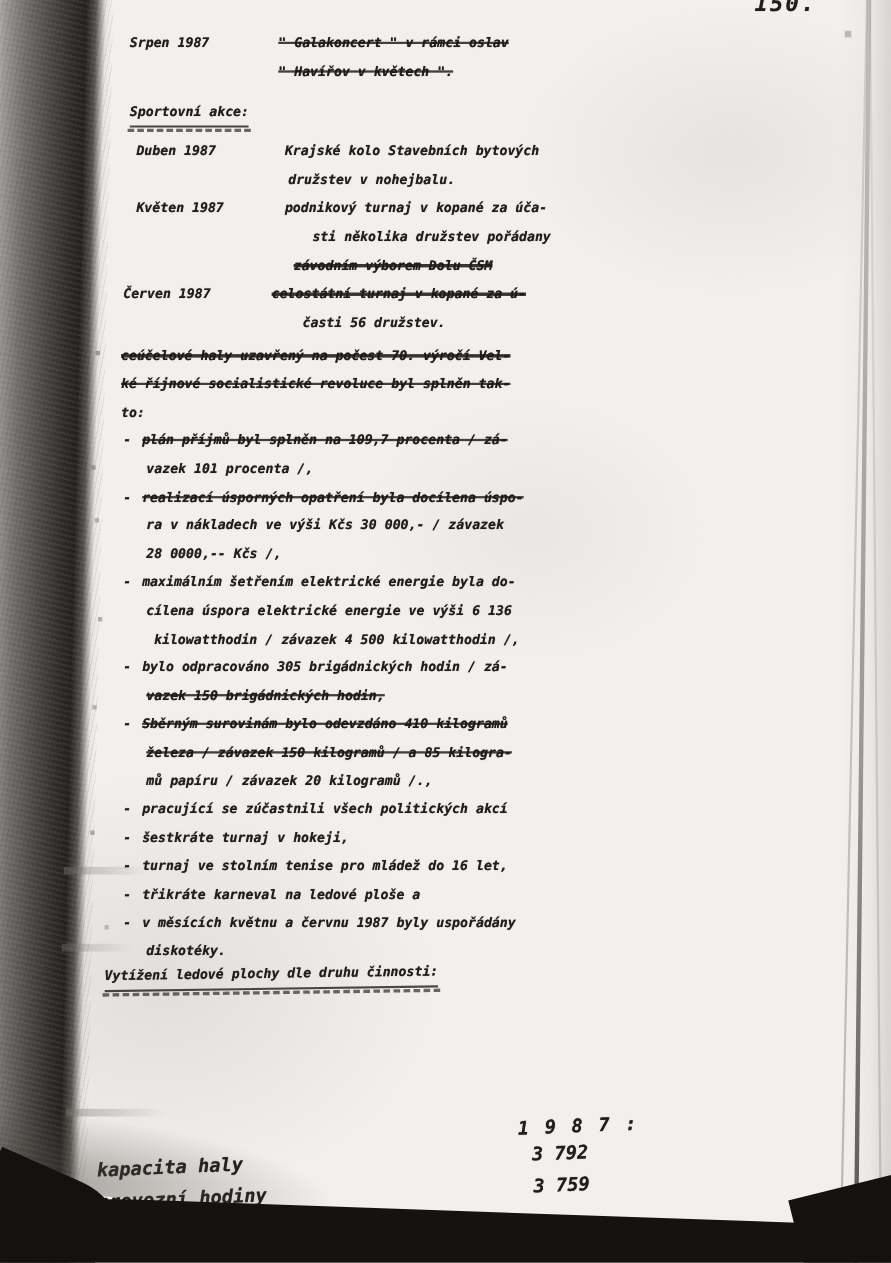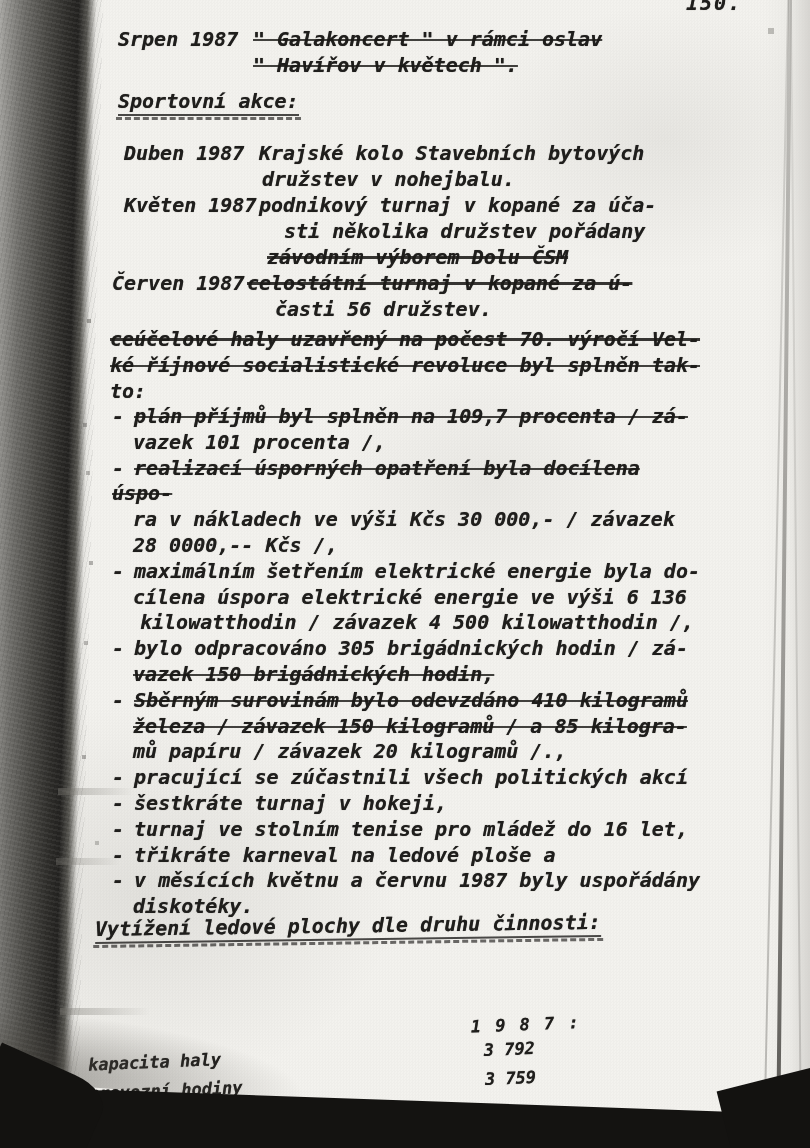--- a/index.html
+++ b/index.html
@@ -54,33 +54,33 @@
       96px 842px 0 1px rgba(80,78,74,.3), 770px 30px 0 2px rgba(90,88,84,.35); }
   .scanline { position:absolute; height:7px; z-index:2; }
   .scanline-1 { left:58px; top:788px; width:76px; background:linear-gradient(90deg, rgba(120,118,112,.45), transparent); }
   .scanline-2 { left:56px; top:858px; width:64px; background:linear-gradient(90deg, rgba(120,118,112,.4), transparent); }
   .scanline-3 { left:60px; top:1008px; width:90px; background:linear-gradient(90deg, rgba(120,118,112,.45), transparent); }
 
   
   .ink { text-shadow:0 0 0.7px rgba(25,24,22,0.75); }
   .page-number { position:absolute; left:686px; top:-9px; z-index:5; font-size:20px; letter-spacing:2px; }
   .content { position:absolute; left:110px; top:26px; width:596px; z-index:3;
-    font-size:20px; line-height:26px; }
+    font-size:12px; line-height:26px; }
   .row { display:flex; }
   .date-col { flex:0 0 135px; }
   .pl8 { padding-left:8px; } .pl14 { padding-left:14px; } .pl2 { padding-left:2px; }
   .lines-col { flex:1; }
   .ind-sm { padding-left:3px; } .ind-xs { padding-left:8px; }
   .ind-md { padding-left:25px; } .ind-lg { padding-left:28px; }
   .heading { margin-top:10px; margin-left:8px; }
   .h-underline { display:inline-block; position:relative; padding-bottom:0;
     border-bottom:2px solid rgba(30,29,27,0.8); }
   .h-underline::after { content:""; position:absolute; left:-2px; right:-2px; bottom:-6px;
     border-bottom:3px dashed rgba(30,29,27,0.65); }
-  .sport-list { margin-top:24px; }
+  .sport-list { margin-top:8px; }
   .paragraph { margin-top:4px; }
   .bullets { margin-top:0; margin-left:2px; line-height:25.8px; }
   .bline .dash { margin-right:10px; }
   .cont { padding-left:21px; }
   .cont-x { padding-left:28px; }
   .heading-2 { margin-left:-15px; margin-top:-4px; transform:rotate(-0.8deg); transform-origin:left center; }
   .struck { text-decoration:line-through; text-decoration-thickness:2.5px; text-decoration-color:rgba(30,28,25,0.5); }
   .struck-light { text-decoration:line-through; text-decoration-thickness:2px; text-decoration-color:rgba(30,28,25,0.28); }
   .usage-table { position:absolute; left:80px; top:1020px; width:620px; z-index:3;
     font-size:17px; transform:rotate(-2.4deg); transform-origin:center center; }

